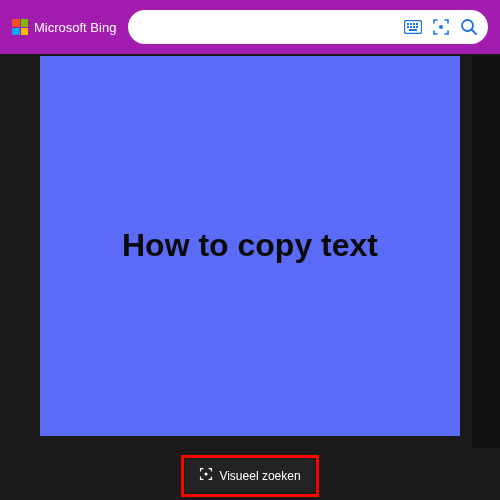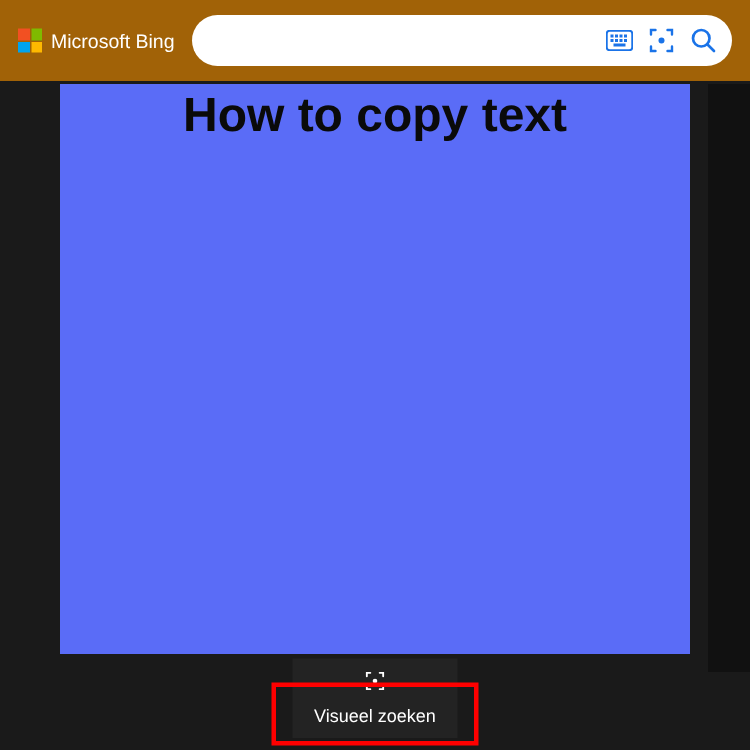--- a/index.html
+++ b/index.html
@@ -8,21 +8,21 @@
       height: 500px;
       background: #1a1a1a;
       font-family: 'Segoe UI', Arial, sans-serif;
       overflow: hidden;
     }
     .header {
       display: flex;
       align-items: center;
       padding: 10px 12px;
       gap: 12px;
-      background: #a16207;
+      background: #a21caf;
     }
     .logo-area {
       display: flex;
       align-items: center;
       gap: 6px;
     }
     .ms-logo {
       width: 16px;
       height: 16px;
       display: grid;
@@ -69,21 +69,21 @@
     .content-area {
       display: flex;
       justify-content: center;
       padding: 0 0 0 0;
     }
     .image-container {
       width: 420px;
       height: 380px;
       background: #5a6cf7;
       display: flex;
-      align-items: flex-start;
+      align-items: center;
       justify-content: center;
       margin-top: 2px;
     }
     .image-text {
       color: #0a0a0a;
       font-size: 32px;
       font-weight: 700;
       text-align: center;
       line-height: 1.3;
       padding: 0 30px;
@@ -99,21 +99,20 @@
     .visual-search-btn {
       display: flex;
       align-items: center;
       gap: 6px;
       padding: 8px 14px;
       background: rgba(40,40,40,0.7);
       border: none;
       cursor: pointer;
       color: #fff;
       font-size: 12px;
-      flex-direction: column;
     }
     .highlight-box {
       position: absolute;
       border: 3px solid #ff0000;
       pointer-events: none;
     }
     .hl1 { bottom: 3px; left: 181px; width: 138px; height: 42px; }
     .right-dark {
       position: absolute;
       right: 0;

